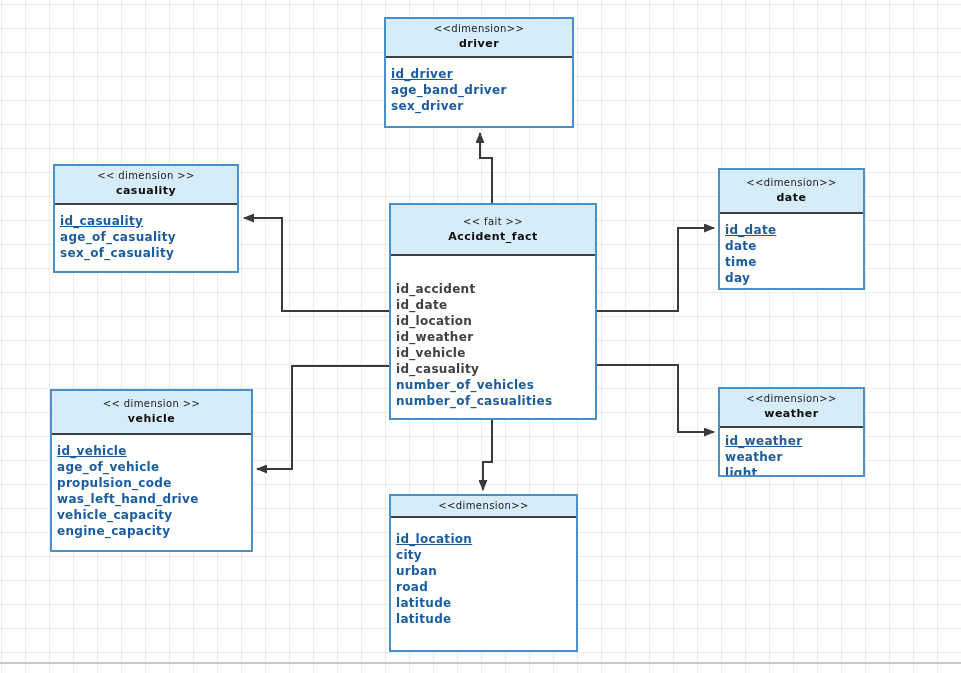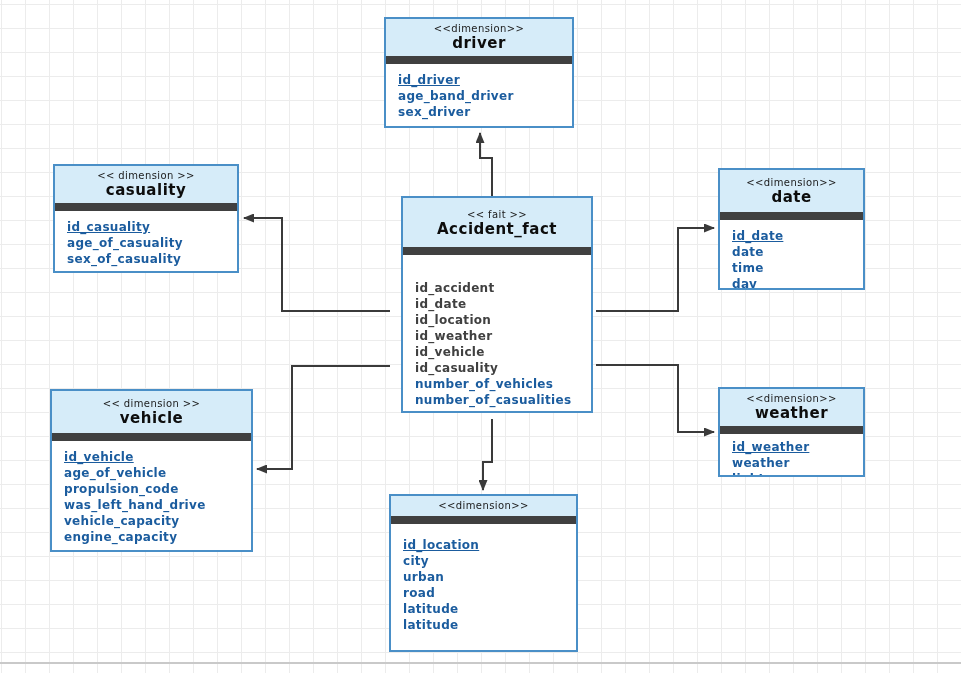--- a/index.html
+++ b/index.html
@@ -28,34 +28,34 @@
   .entity {
     position:absolute;
     border:2px solid #4a8fc7;
     background:#ffffff;
     box-sizing:border-box;
     display:flex; flex-direction:column;
     overflow:hidden;
   }
   .entity-header {
     background:#d6ecf9;
-    border-bottom:8px solid #404040;
+    border-bottom:2px solid #404040;
     text-align:center;
     padding:3px 4px 4px 4px;
     flex:0 0 auto;
   }
   .hdr-md .entity-header { padding:6px 4px; }
   .hdr-lg .entity-header { padding:10px 4px 9px 4px; }
   .stereotype {
     font-size:10px; color:#1a1a1a; letter-spacing:0.4px; line-height:13px;
   }
   .entity-name {
-    font-size:15px; font-weight:bold; color:#0d0d0d; letter-spacing:0.5px; line-height:17px;
+    font-size:11px; font-weight:bold; color:#0d0d0d; letter-spacing:0.5px; line-height:17px;
   }
-  .entity-body { padding:8px 12px; flex:1 1 auto; }
+  .entity-body { padding:8px 5px; flex:1 1 auto; }
   .body-pad-lg { padding-top:25px; }
   .body-pad-md { padding-top:13px; }
   .body-pad-sm { padding-top:5px; }
   .field {
     font-size:12px; font-weight:bold; color:#1b5c9e;
     line-height:16px; letter-spacing:0.3px; white-space:nowrap;
   }
   .field.key { text-decoration:underline; }
   .field.muted { color:#404040; }
 </style>
@@ -108,21 +108,21 @@
       <div class="entity-name">date</div>
     </div>
     <div class="entity-body">
       <div class="field key">id_date</div>
       <div class="field">date</div>
       <div class="field">time</div>
       <div class="field">day</div>
     </div>
   </div>
 
-  <div class="entity hdr-lg" style="left:389px; top:196px; width:192px; height:217px;margin-left:12px;">
+  <div class="entity hdr-lg" style="left:389px; top:203px; width:208px; height:217px;">
     <div class="entity-header">
       <div class="stereotype">&lt;&lt; fait &gt;&gt;</div>
       <div class="entity-name">Accident_fact</div>
     </div>
     <div class="entity-body body-pad-lg">
       <div class="field muted">id_accident</div>
       <div class="field muted">id_date</div>
       <div class="field muted">id_location</div>
       <div class="field muted">id_weather</div>
       <div class="field muted">id_vehicle</div>

